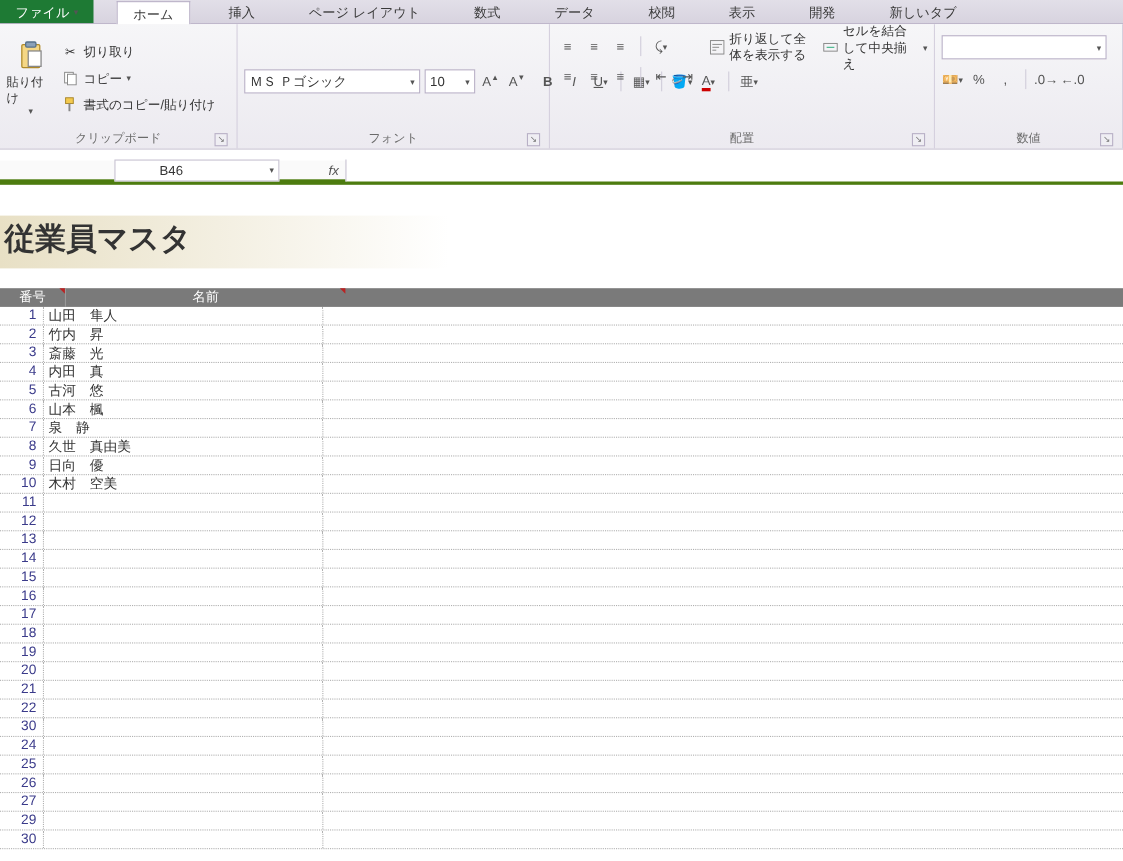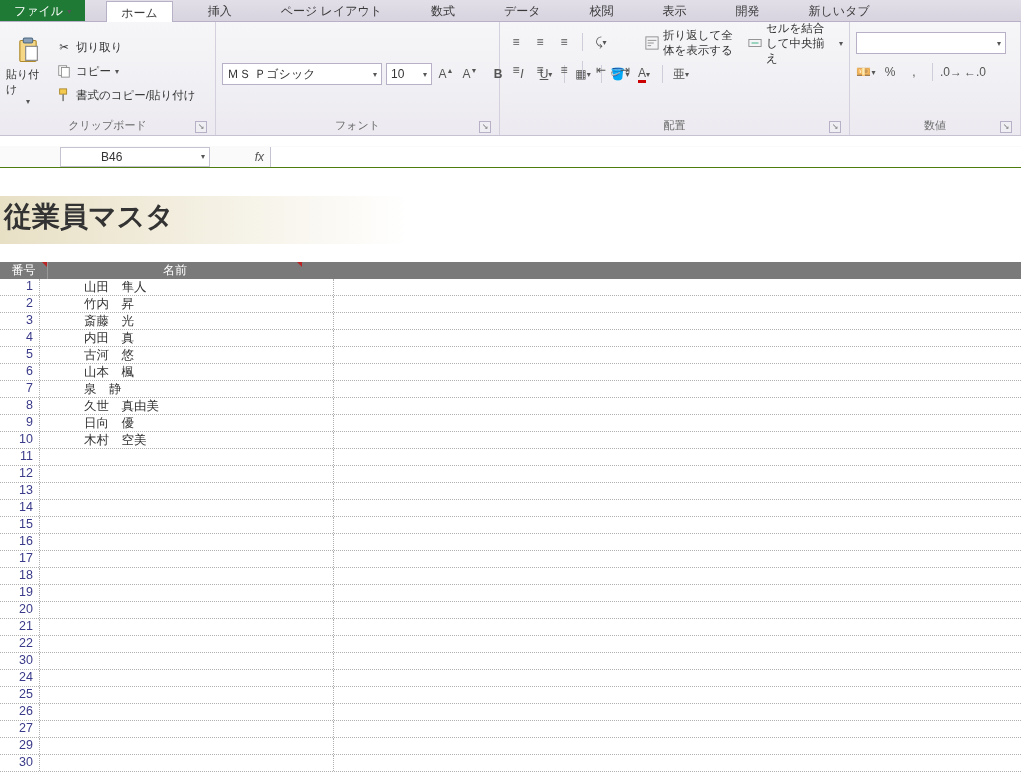--- a/index.html
+++ b/index.html
@@ -25,36 +25,36 @@
 
   .vitem { display: flex; align-items: center; height: 22px; gap: 4px; cursor: pointer; font-size: 11.5px; color: #333; }
   .vitem .ic { width: 16px; height: 16px; display: inline-flex; align-items: center; justify-content: center; }
 
   .combo { height: 22px; border: 1px solid #b8b0c6; background: #fff; display: flex; align-items: center; padding: 0 4px; font-size: 12px; justify-content: space-between; }
   .smbtn { width: 20px; height: 20px; display: inline-flex; align-items: center; justify-content: center; border: 1px solid transparent; cursor: pointer; color: #555; font-size: 12px; border-radius: 2px; }
   .row { display: flex; align-items: center; gap: 4px; }
   .sep { width: 1px; height: 18px; background: #d0ccda; margin: 0 4px; }
 
   
-  .fxbar { display: flex; align-items: center; height: 22px; border-bottom: 1px solid #4d7c0f; background: #fafafa; margin-top: 10px; }
+  .fxbar { display: flex; align-items: center; height: 22px; border-bottom: 5px solid #4d7c0f; background: #fafafa; margin-top: 10px; padding-left: 44px; }
   .namebox { width: 150px; height: 20px; border: 1px solid #c7c2d1; background: #fff; display: flex; align-items: center; justify-content: space-between; padding: 0 4px 0 40px; margin-left: 60px; font-size: 12px; }
   .fxinsert { width: 60px; display: flex; justify-content: flex-end; padding-right: 6px; color: #555; }
   .fxinsert .fx { font-style: italic; font-size: 12px; margin-left: 6px; }
   .fxinput { flex: 1; border-left: 1px solid #c7c2d1; height: 20px; background: #fff; }
 
   
   .sheet { padding: 28px 0 0 0; }
   .title { font-size: 28px; font-weight: bold; padding: 2px 0 8px 4px; background: linear-gradient(to right,#e8e0c5,#fff 40%); }
   .hdr { display: flex; background: #7a7a7a; color: #fff; font-size: 12px; }
-  .hdr .c1 { width: 48px; text-align: center; border-right: 1px solid #999; }
+  .hdr .c1 { width: 60px; text-align: center; border-right: 1px solid #999; }
   .hdr .c2 { width: 254px; text-align: center; }
   .rows { }
   .rowline { display: flex; border-bottom: 1px dotted #b0b0b0; height: 17px; font-size: 12.5px; }
   .rowline .c1 { width: 40px; text-align: right; padding-right: 6px; color: #3a3a8a; border-right: 1px dotted #b0b0b0; }
-  .rowline .c2 { width: 254px; padding-left: 4px; border-right: 1px dotted #b0b0b0; margin-left: 40px; }
+  .rowline .c2 { width: 254px; padding-left: 4px; border-right: 1px dotted #b0b0b0; }
   .corner-mark::after { content:""; position:absolute; width:0;height:0; border-top:5px solid #b22; border-left:5px solid transparent; right:0; top:0;}
   .rel { position: relative; }
 </style>
 </head>
 <body>
 
 <div class="tabstrip">
   <div class="tab tab-file">
       <span>ファイル</span>
       <span class="dropchev" style="margin-left:4px;">▾</span>

